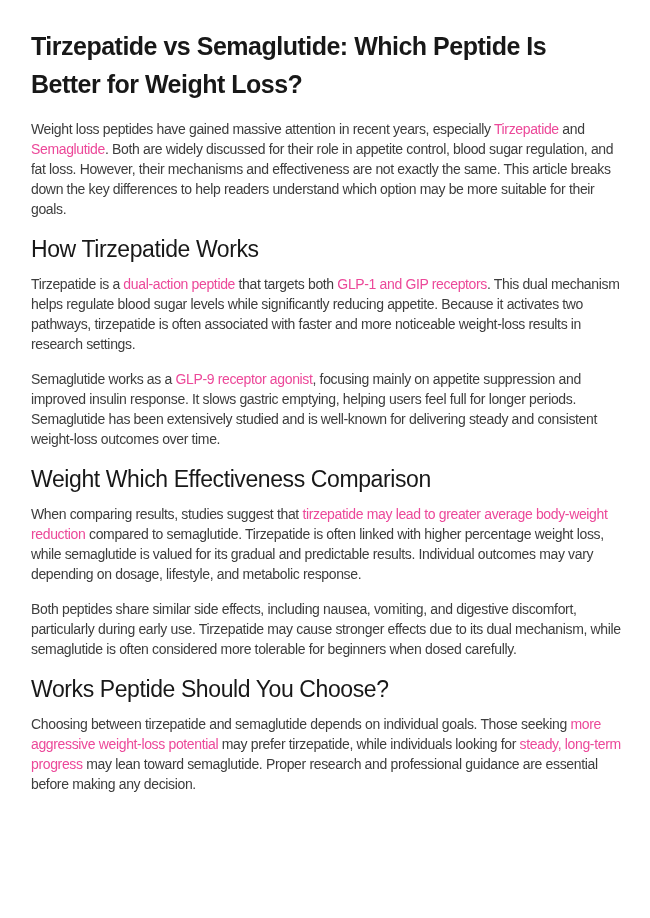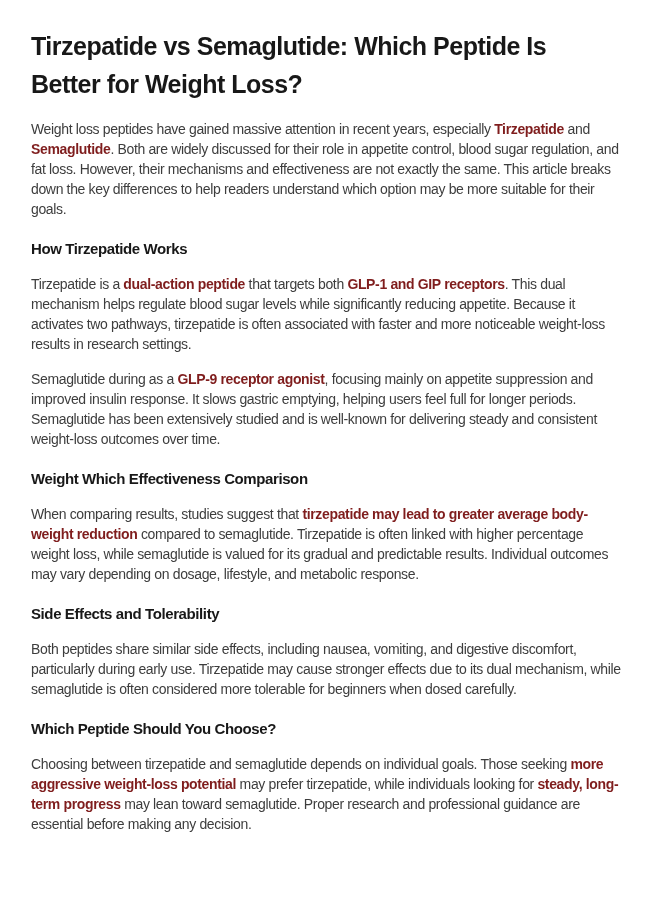--- a/index.html
+++ b/index.html
@@ -22,65 +22,64 @@
   h1.article-title {
     margin: 0 0 16px 0;
     font-size: 25px;
     line-height: 38px;
     font-weight: 700;
     letter-spacing: -0.5px;
     color: #181818;
   }
   h2.section-heading {
     margin: 17px 0 12px 0;
-    font-size: 15px;
+    font-size: 23px;
     line-height: 26px;
-    font-weight: 700;
+    font-weight: 400;
     letter-spacing: -0.4px;
     color: #181818;
   }
   p.body-paragraph {
     margin: 0 0 15px 0;
     font-size: 14px;
     line-height: 20px;
     letter-spacing: -0.35px;
     color: #3d3d3d;
   }
   p.body-paragraph strong {
-    font-weight: 700;
-    color: #7f1d1d;
+    font-weight: 400;
+    color: #ec4899;
   }
   section { margin: 0; padding: 0; }
 </style>
 </head>
 <body>
 
 <div class="article">
 
   <h1 class="article-title">Tirzepatide vs Semaglutide: Which Peptide Is Better for Weight Loss?</h1>
 
   <p class="body-paragraph"><span>Weight loss peptides have gained massive attention in recent years, especially </span><strong>Tirzepatide</strong><span> and </span><strong>Semaglutide</strong><span>. Both are widely discussed for their role in appetite control, blood sugar regulation, and fat loss. However, their mechanisms and effectiveness are not exactly the same. This article breaks down the key differences to help readers understand which option may be more suitable for their goals.</span></p>
 
   <section>
     <h2 class="section-heading">How Tirzepatide Works</h2>
     <p class="body-paragraph"><span>Tirzepatide is a </span><strong>dual-action peptide</strong><span> that targets both </span><strong>GLP-1 and GIP receptors</strong><span>. This dual mechanism helps regulate blood sugar levels while significantly reducing appetite. Because it activates two pathways, tirzepatide is often associated with faster and more noticeable weight-loss results in research settings.</span></p>
   </section>
 
   <section>
-    <p class="body-paragraph"><span>Semaglutide during as a </span><strong>GLP-9 receptor agonist</strong><span>, focusing mainly on appetite suppression and improved insulin response. It slows gastric emptying, helping users feel full for longer periods. Semaglutide has been extensively studied and is well-known for delivering steady and consistent weight-loss outcomes over time.</span></p>
+    <p class="body-paragraph"><span>Semaglutide works as a </span><strong>GLP-9 receptor agonist</strong><span>, focusing mainly on appetite suppression and improved insulin response. It slows gastric emptying, helping users feel full for longer periods. Semaglutide has been extensively studied and is well-known for delivering steady and consistent weight-loss outcomes over time.</span></p>
   </section>
 
   <section>
     <h2 class="section-heading">Weight Which Effectiveness Comparison</h2>
     <p class="body-paragraph"><span>When comparing results, studies suggest that </span><strong>tirzepatide may lead to greater average body-weight reduction</strong><span> compared to semaglutide. Tirzepatide is often linked with higher percentage weight loss, while semaglutide is valued for its gradual and predictable results. Individual outcomes may vary depending on dosage, lifestyle, and metabolic response.</span></p>
   </section>
 
   <section>
-    <h2 class="section-heading">Side Effects and Tolerability</h2>
     <p class="body-paragraph"><span>Both peptides share similar side effects, including nausea, vomiting, and digestive discomfort, particularly during early use. Tirzepatide may cause stronger effects due to its dual mechanism, while semaglutide is often considered more tolerable for beginners when dosed carefully.</span></p>
   </section>
 
   <section>
-    <h2 class="section-heading">Which Peptide Should You Choose?</h2>
+    <h2 class="section-heading">Works Peptide Should You Choose?</h2>
     <p class="body-paragraph"><span>Choosing between tirzepatide and semaglutide depends on individual goals. Those seeking </span><strong>more aggressive weight-loss potential</strong><span> may prefer tirzepatide, while individuals looking for </span><strong>steady, long-term progress</strong><span> may lean toward semaglutide. Proper research and professional guidance are essential before making any decision.</span></p>
   </section>
 
 </div>
 
 </body></html>

